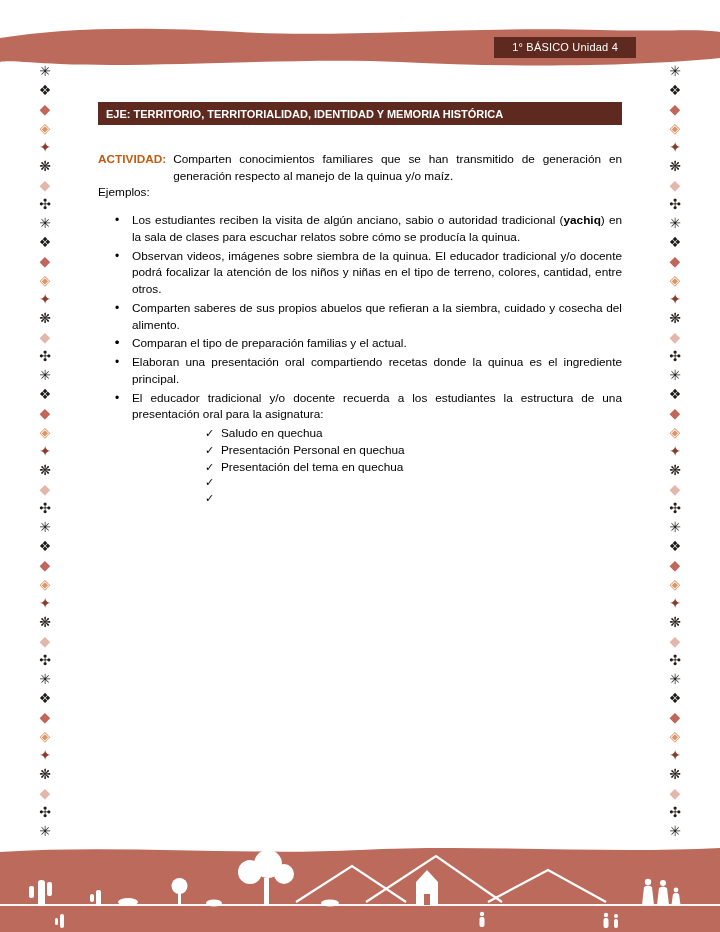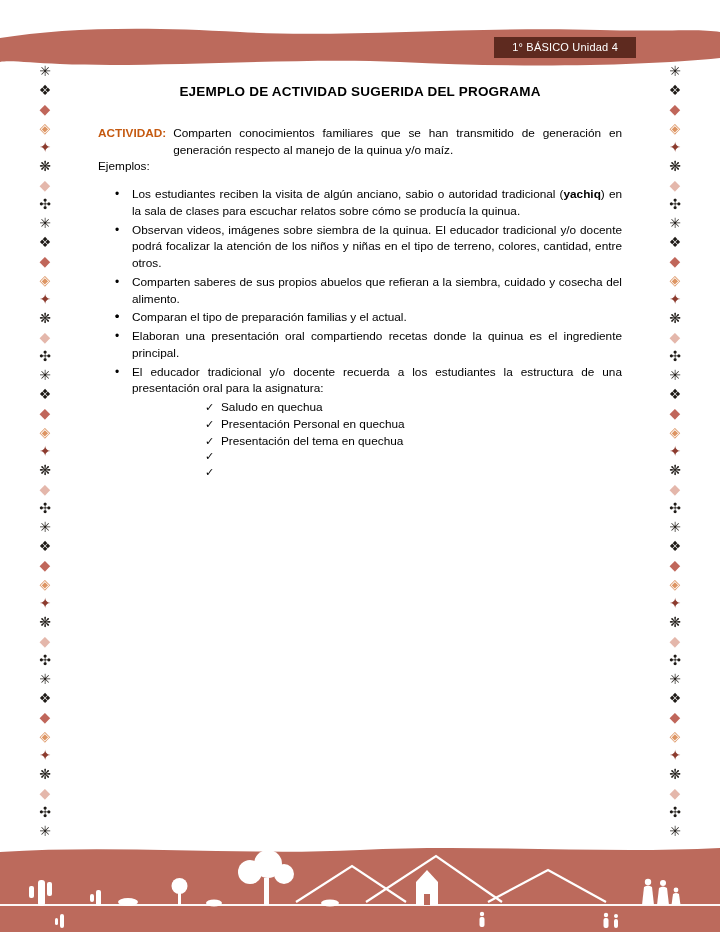--- a/index.html
+++ b/index.html
@@ -176,22 +176,24 @@
       <div class="motif" style="color: rgb(192, 102, 90);">◆</div>
       <div class="motif" style="color: rgb(221, 149, 99);">◈</div>
       <div class="motif" style="color: rgb(140, 59, 46);">✦</div>
       <div class="motif" style="color: rgb(31, 27, 23);">❋</div>
       <div class="motif" style="color: rgb(228, 183, 171);">◆</div>
       <div class="motif" style="color: rgb(31, 27, 23);">✣</div>
       <div class="motif" style="color: rgb(31, 27, 23);">✳</div>
     </div>
 
   <div class="content">
-    <h1 class="page-title">EJEMPLO DE ACTIVIDAD SUGERIDA DEL PROGRAMA</h1>
-
+
+    <div class="eje-bar">
+      <span>EJE: TERRITORIO, TERRITORIALIDAD, IDENTIDAD Y MEMORIA HISTÓRICA</span>
+    </div>
 
     <p class="activity">
       <span class="activity-label">ACTIVIDAD:</span>
       <span class="activity-text">Comparten conocimientos familiares que se han transmitido de generación en generación respecto al manejo de la quinua y/o maíz.</span>
     </p>
 
     <p class="examples-label">Ejemplos:</p>
 
     <ul class="bullets">
         <li><span class="bullet-mark">•</span><span><span>Los estudiantes reciben la visita de algún anciano, sabio o autoridad tradicional (</span><b>yachiq</b><span>) en la sala de clases para escuchar relatos sobre cómo se producía la quinua.</span></span></li>

